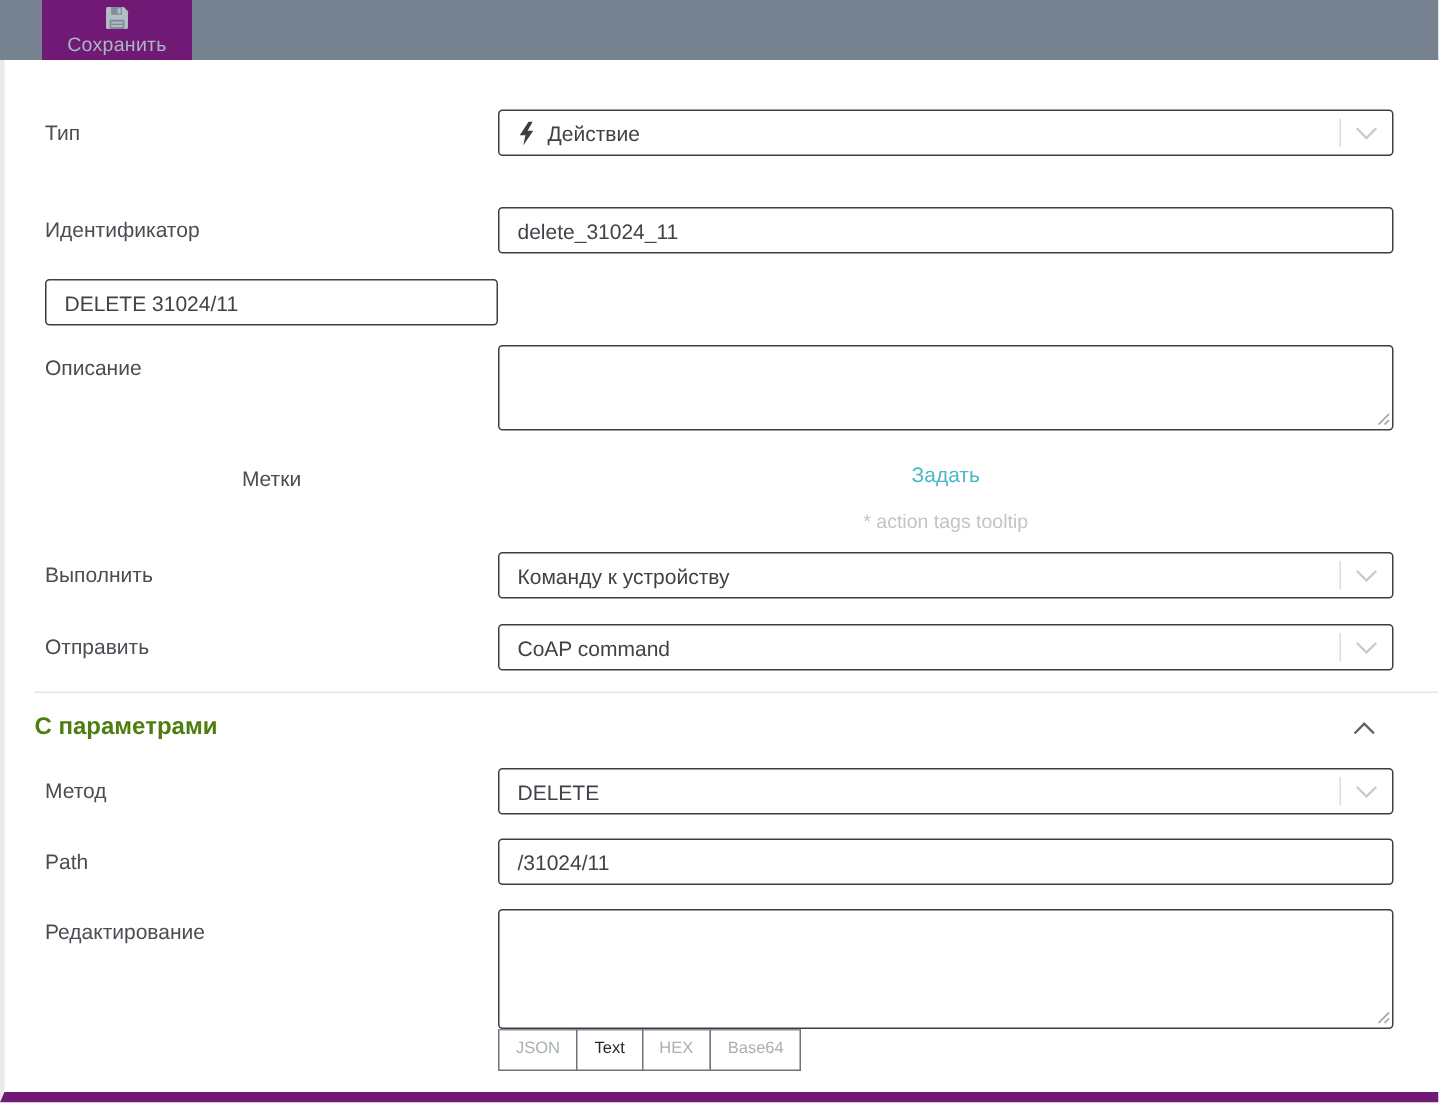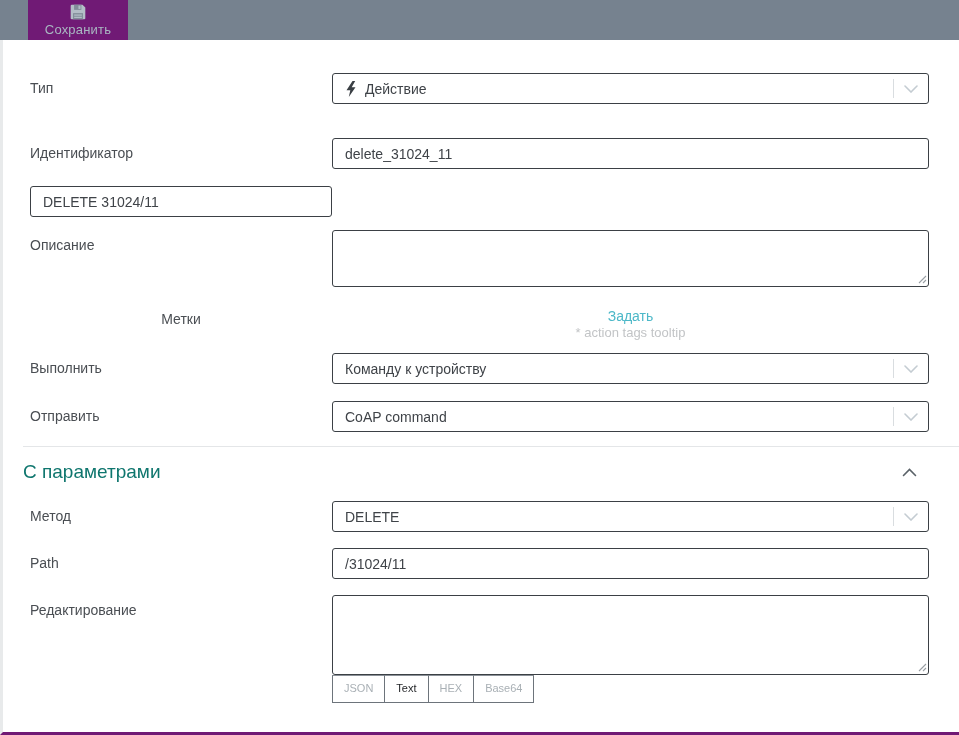--- a/index.html
+++ b/index.html
@@ -35,21 +35,21 @@
     color: #A9B8C2;
     letter-spacing: .2px;
   }
 
   
   .content {
     position: relative;
     height: 695px;
     background: #fff;
     border-left: 3px solid #E8EAEB;
-    border-bottom: 3px solid #701a75;
+    border-bottom: 7px solid #701a75;
     padding-top: 33px;
   }
 
   .form-row {
     display: grid;
     grid-template-columns: 302px 1fr;
     padding: 0 30px 0 27px;
   }
   .form-label {
     font-size: 14px;
@@ -112,21 +112,21 @@
     font-size: 14px;
     color: #4CB8C8;
     text-decoration: none;
     display: inline-block;
     padding-top: 4px;
     cursor: pointer;
   }
   .tags-hint {
     font-size: 13px;
     color: #C2C4C6;
-    margin-top: 0;
+    margin-top: 14px;
   }
 
   
   .row-type        { margin-top: 0; }
   .row-identifier  { margin-top: 34px; }
   .row-name        { margin-top: 17px; }
   .row-description { margin-top: 13px; }
   .row-tags        { margin-top: 17px; text-align: center; }
   .row-execute     { margin-top: 13px; }
   .row-send        { margin-top: 17px; }
@@ -139,23 +139,23 @@
     border-top: 1px solid #E4E6E8;
     margin: 14px 0 0 20px;
   }
   .section-header {
     display: flex;
     align-items: center;
     justify-content: space-between;
     padding: 14px 42px 0 20px;
   }
   .section-title {
-    font-size: 19px;
-    font-weight: normal;
-    color: #0f766e;
+    font-size: 16px;
+    font-weight: bold;
+    color: #4d7c0f;
   }
   .section-toggle { cursor: pointer; line-height: 0; }
 
   
   .editor-tabs { display: flex; margin-top: 0; }
   .editor-tab {
     border: 1px solid #6D747B;
     border-top-color: #8A9097;
     margin-left: -1px;
     padding: 4px 11px 5px;

